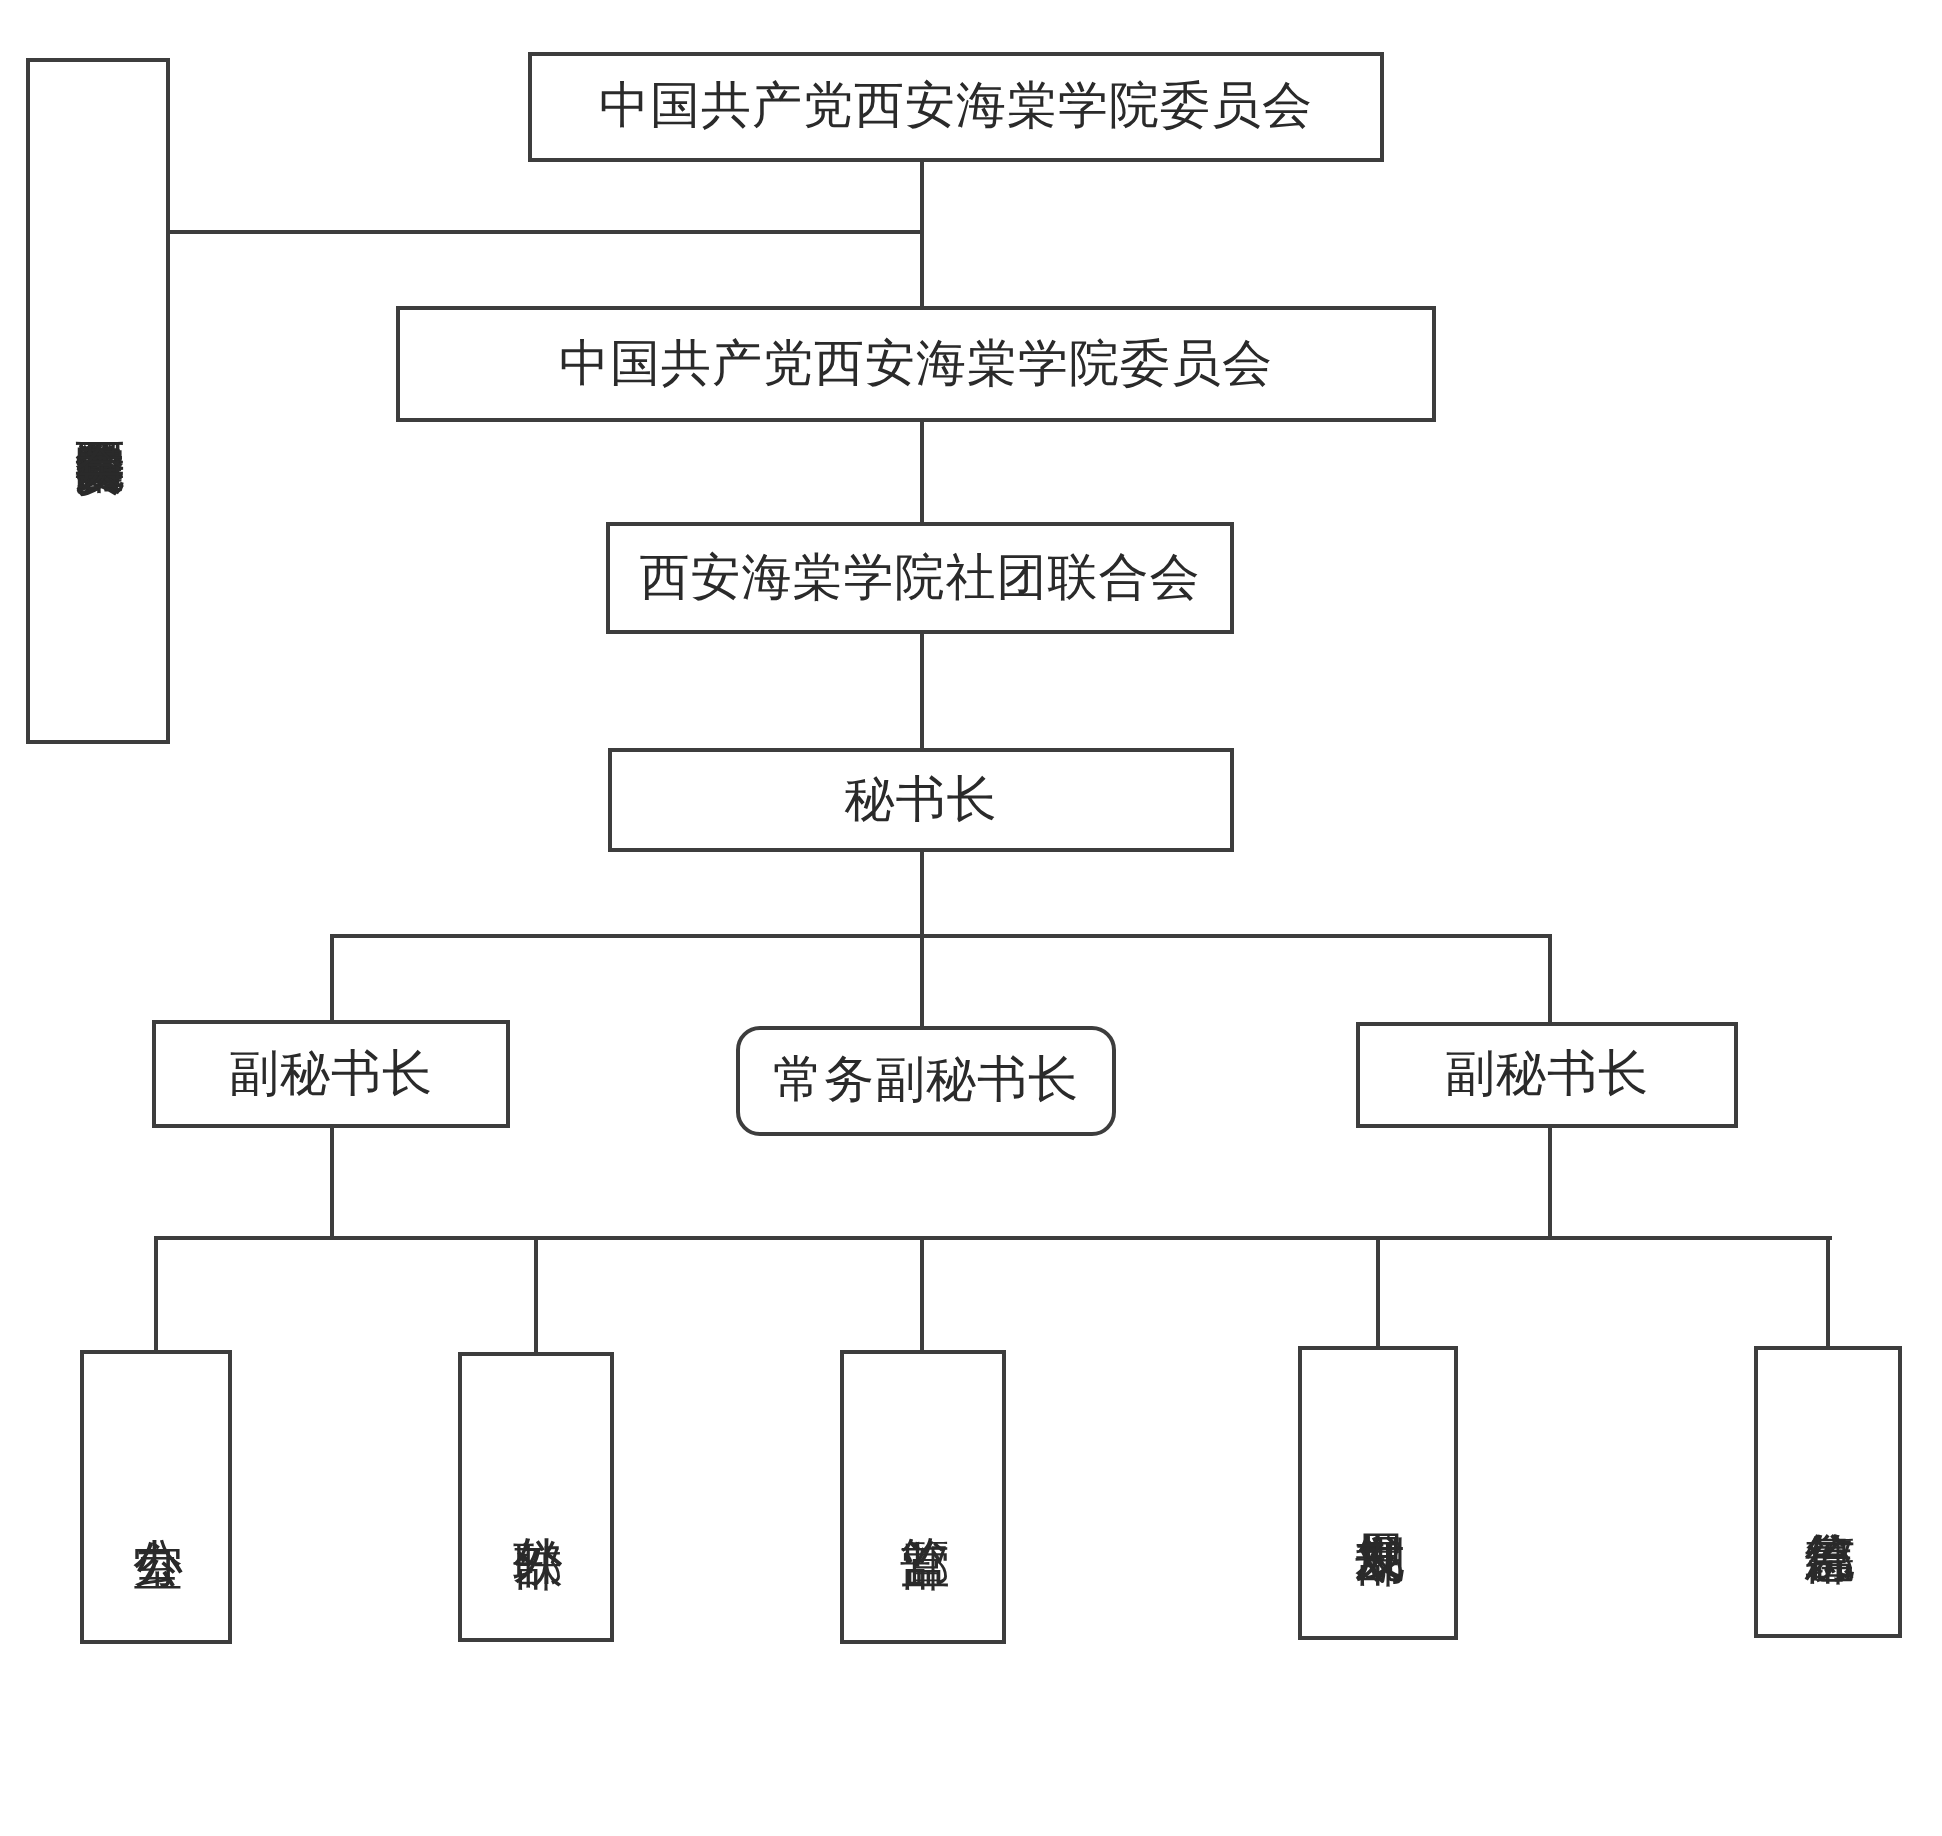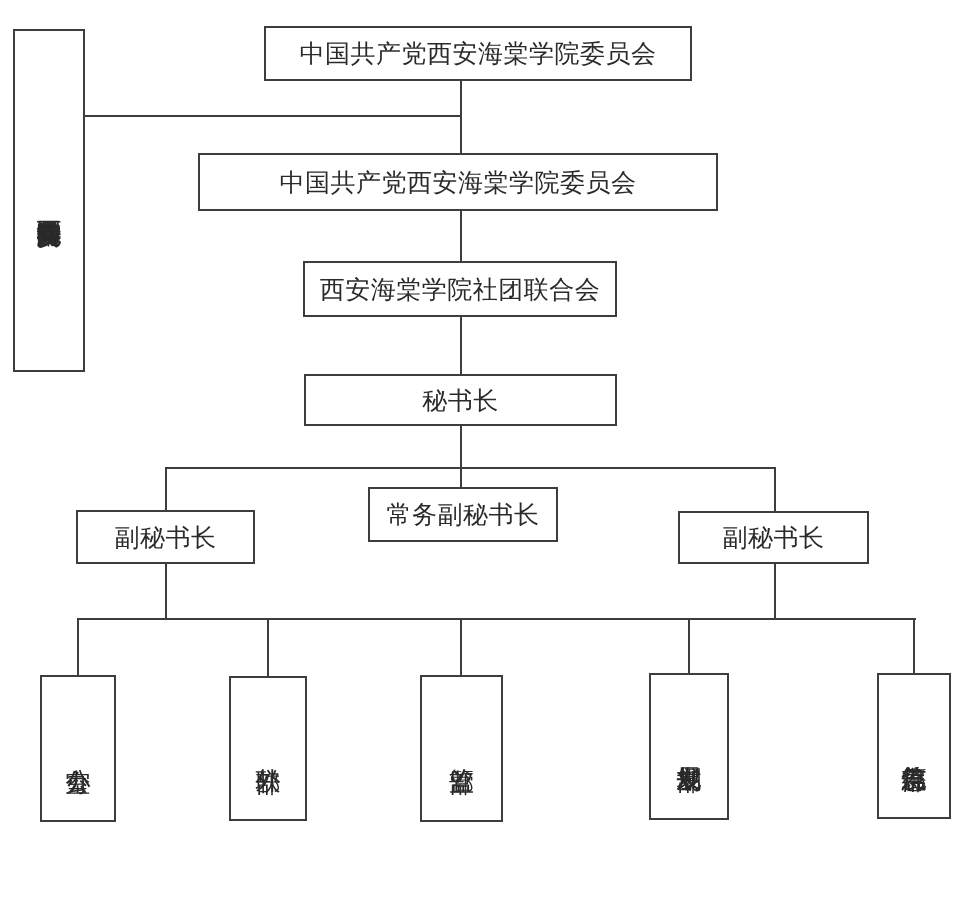--- a/index.html
+++ b/index.html
@@ -70,21 +70,21 @@
   <div class="box vertical" style="left:13px; top:29px; width:72px; height:343px;">共青团西安海棠学院委员会</div>
 
   <div class="box" style="left:198px; top:153px; width:520px; height:58px;">中国共产党西安海棠学院委员会</div>
 
   <div class="box" style="left:304px; top:374px; width:313px; height:52px;">秘书长</div>
 
   <div class="box" style="left:303px; top:261px; width:314px; height:56px;">西安海棠学院社团联合会</div>
 
   <div class="box" style="left:76px; top:510px; width:179px; height:54px;">副秘书长</div>
 
-  <div class="box" style="left:368px; top:487px; width:190px; height:55px;">常务副秘书长</div>
+  <div class="box" style="left:368px; top:513px; width:190px; height:55px;border-radius:12px;">常务副秘书长</div>
 
   <div class="box" style="left:678px; top:511px; width:191px; height:53px;">副秘书长</div>
 
   <div class="box vertical" style="left:40px; top:675px; width:76px; height:147px;">办公室</div>
 
   <div class="box vertical" style="left:229px; top:676px; width:78px; height:145px;">外联部</div>
 
   <div class="box vertical" style="left:420px; top:675px; width:83px; height:147px;">监管部</div>
 
   <div class="box vertical" style="left:649px; top:673px; width:80px; height:147px;">发展规划部</div>

